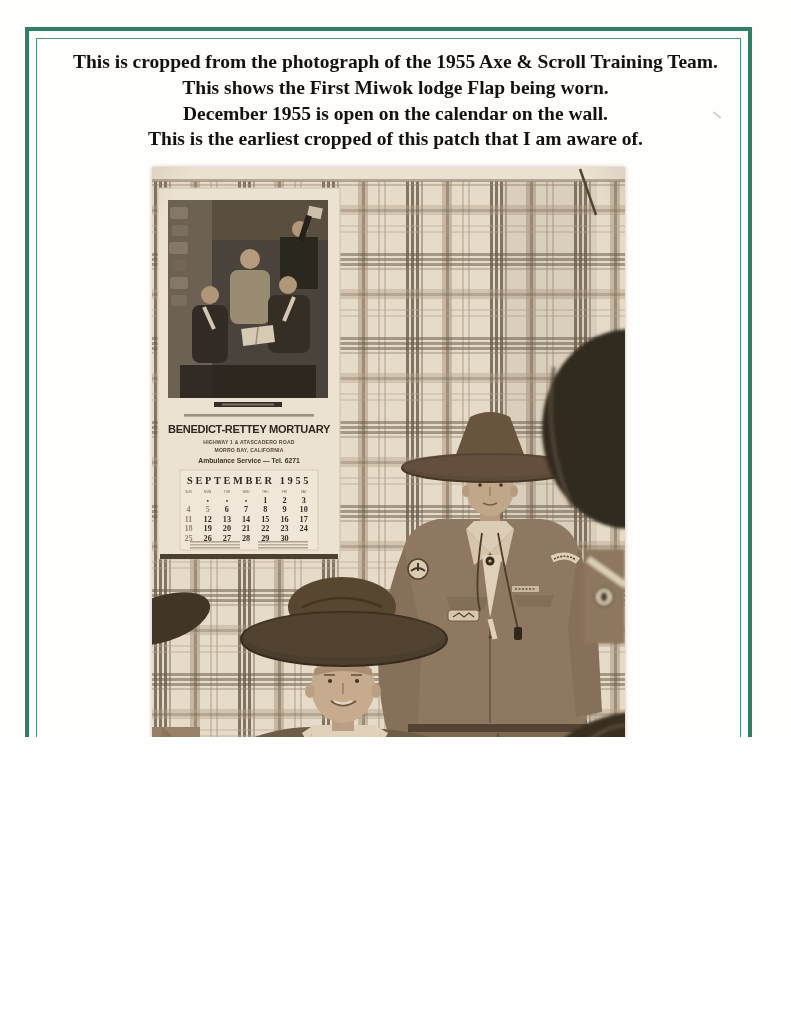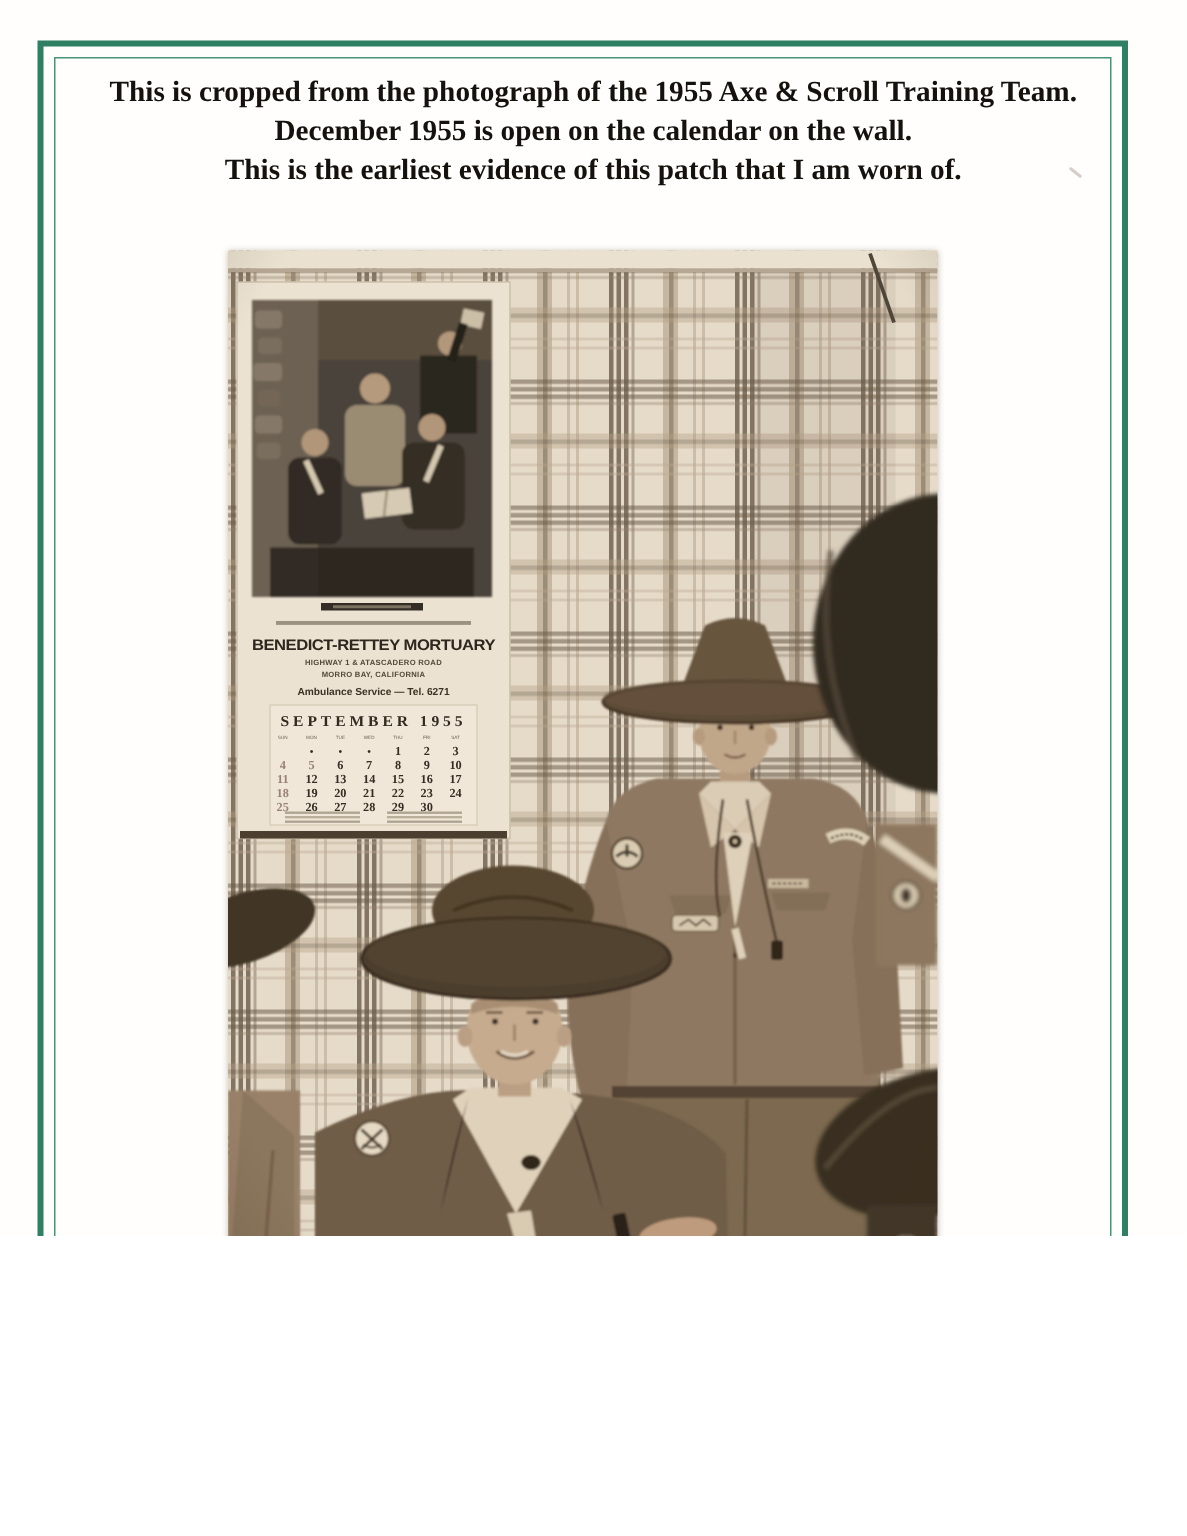--- a/index.html
+++ b/index.html
@@ -1,17 +1,17 @@
 <!DOCTYPE html>
 <html style="--green: #2e7f63;"><head>
 <meta charset="utf-8">
 <style>
   :root{ --green:#2e7f63; }
   html,body{margin:0;padding:0;background:#ffffff;}
-  .page{position:relative;width:791px;height:824px;background:#fffefc;overflow:hidden;
+  .page{position:relative;width:791px;height:737px;background:#fffefc;overflow:hidden;
         font-family:"Liberation Serif",serif;}
   .b-outer{position:absolute;left:25px;top:27px;width:719px;height:952px;
            border:4.5px solid var(--green);}
   .b-inner{position:absolute;left:36px;top:38px;width:703px;height:936px;
            border:1.5px solid var(--green);opacity:.85;}
   .caption{position:absolute;left:42px;right:42px;top:49px;text-align:center;
            font-weight:bold;font-size:19.5px;line-height:25.8px;color:#15120e;}
   .pagenum{position:absolute;left:0;right:0;top:908px;text-align:center;
            font-weight:bold;font-size:14px;color:#16120e;letter-spacing:1px;}
   .photo{position:absolute;left:152px;top:167px;width:473px;height:699px;
@@ -38,22 +38,23 @@
 <body>
 
 <div class="page">
 
   <div class="b-outer"></div>
   <div class="b-inner"></div>
   <div class="penmark"></div>
 
   <header class="caption">
     <div>This is cropped from the photograph of the 1955 Axe &amp; Scroll Training Team.</div>
+    <div>This shows the First Miwok lodge Flap being worn.</div>
     <div>December 1955 is open on the calendar on the wall.</div>
-    <div>This is the earliest evidence of this patch that I am worn of.</div>
+    <div>This is the earliest cropped of this patch that I am aware of.</div>
   </header>
 
   <figure class="photo" style="margin:0;">
     <svg width="473" height="699" viewBox="0 0 473 699">
       <defs>
         <filter id="soft" x="-10%" y="-10%" width="120%" height="120%">
           <feGaussianBlur stdDeviation="0.7"></feGaussianBlur>
         </filter>
         <filter id="soft2" x="-10%" y="-10%" width="120%" height="120%">
           <feGaussianBlur stdDeviation="1.4"></feGaussianBlur>

